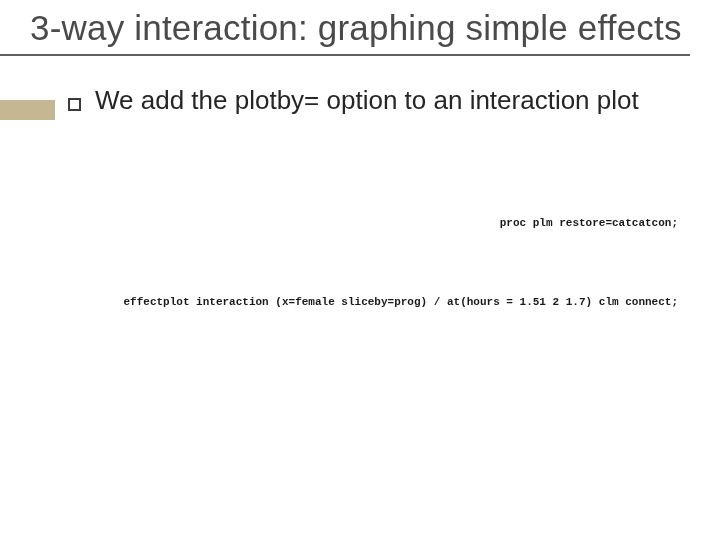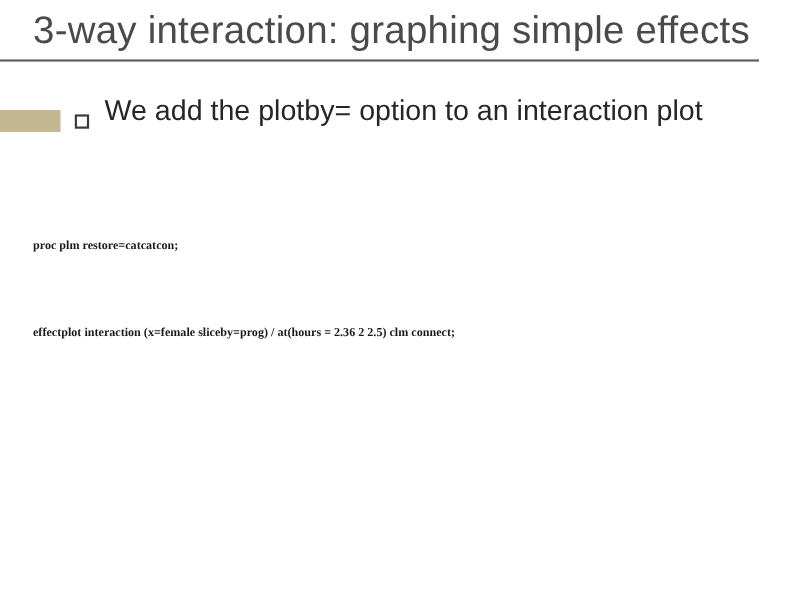--- a/index.html
+++ b/index.html
@@ -41,44 +41,45 @@
     top: 100px; 
     width: 55px;
     height: 20px;
     background: #c6b793;
   }
   .body {
     padding: 28px 40px 0 68px;
   }
   .bullet-row {
     display: flex;
-    align-items: flex-end;
+    align-items: center;
     gap: 14px;
   }
   .bullet-marker {
     flex: 0 0 auto;
     width: 13px;
     height: 13px;
     border: 2px solid #3b3b3b;
     box-sizing: border-box;
     margin-top: 8px;
   }
   .bullet-text {
     font-size: 26px;
     color: #262626;
     line-height: 1.25;
   }
   .code-block {
     padding: 40px 42px 0 30px;
-    font-family: Liberation Serif, serif;
+    font-family: Liberation Mono, monospace;
     font-size: 11px;
     color: #1a1a1a;
     line-height: 2.4;
     font-weight: bold;
     white-space: pre-wrap;
+    text-align: right;
   }
   .code-line {
     display: block;
     font-weight: bold;
   }
 </style>
 </head>
 <body>
 
 <div class="slide">
@@ -92,16 +93,16 @@
 
   <div class="body">
     <div class="bullet-row">
       <span class="bullet-marker"></span>
       <span class="bullet-text">We add the plotby= option to an interaction plot</span>
     </div>
   </div>
 
   <div class="code-block">
     <span class="code-line">proc plm restore=catcatcon;</span>
-    <span class="code-line">effectplot interaction (x=female sliceby=prog) / at(hours = 2.36 2 2.5) clm connect;</span>
+    <span class="code-line">effectplot interaction (x=female sliceby=prog) / at(hours = 1.51 2 1.7) clm connect;</span>
   </div>
 
 </div>
 
 </body></html>

